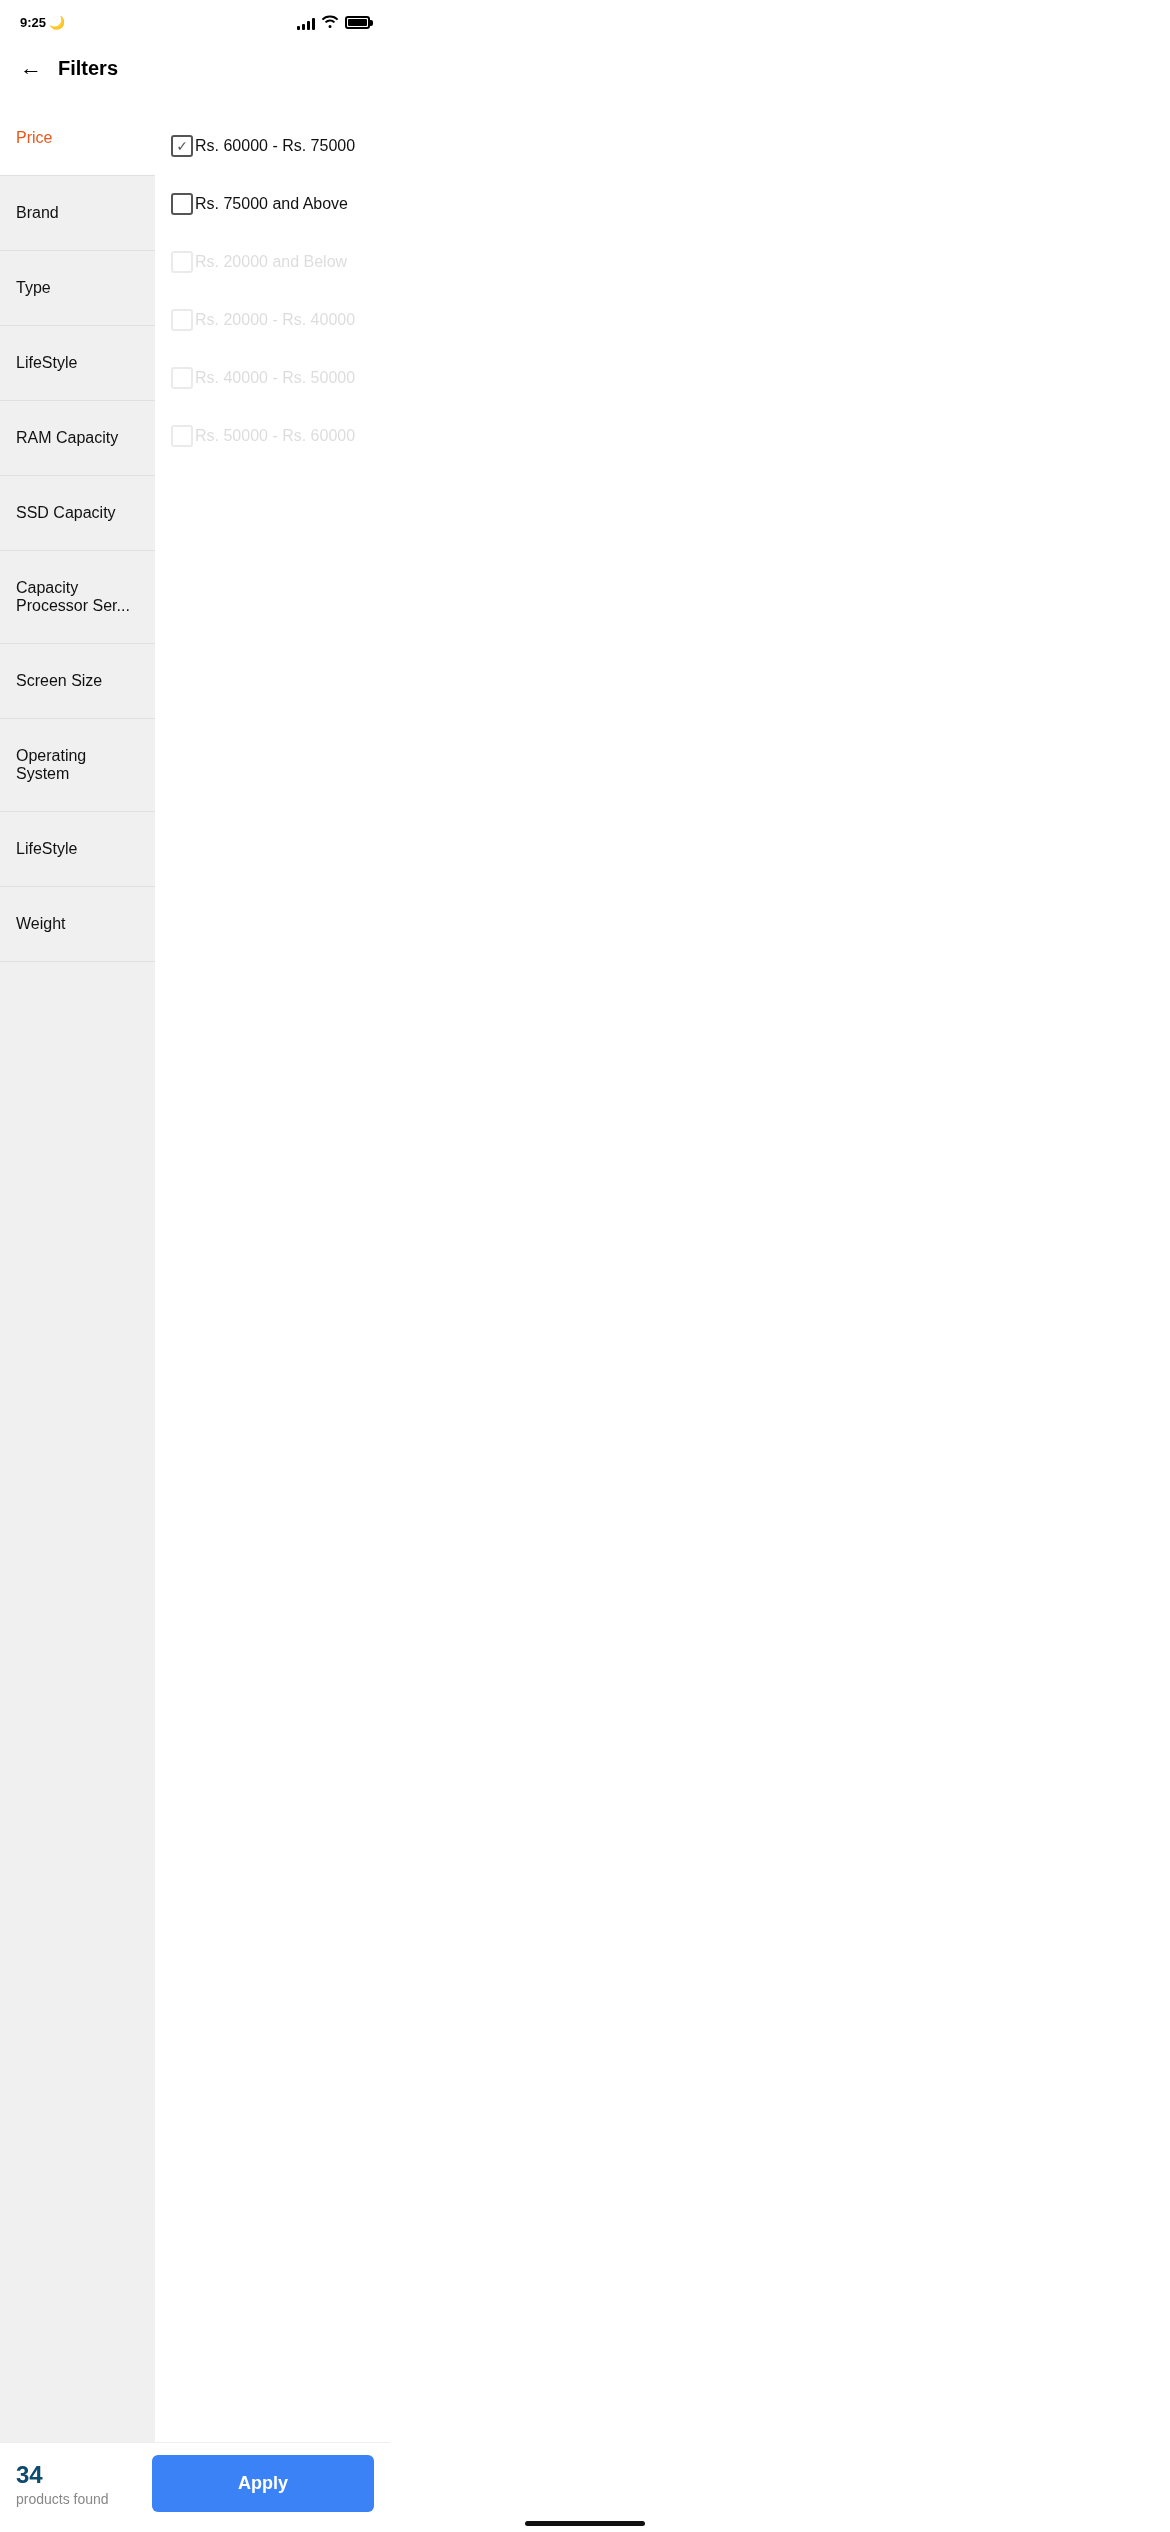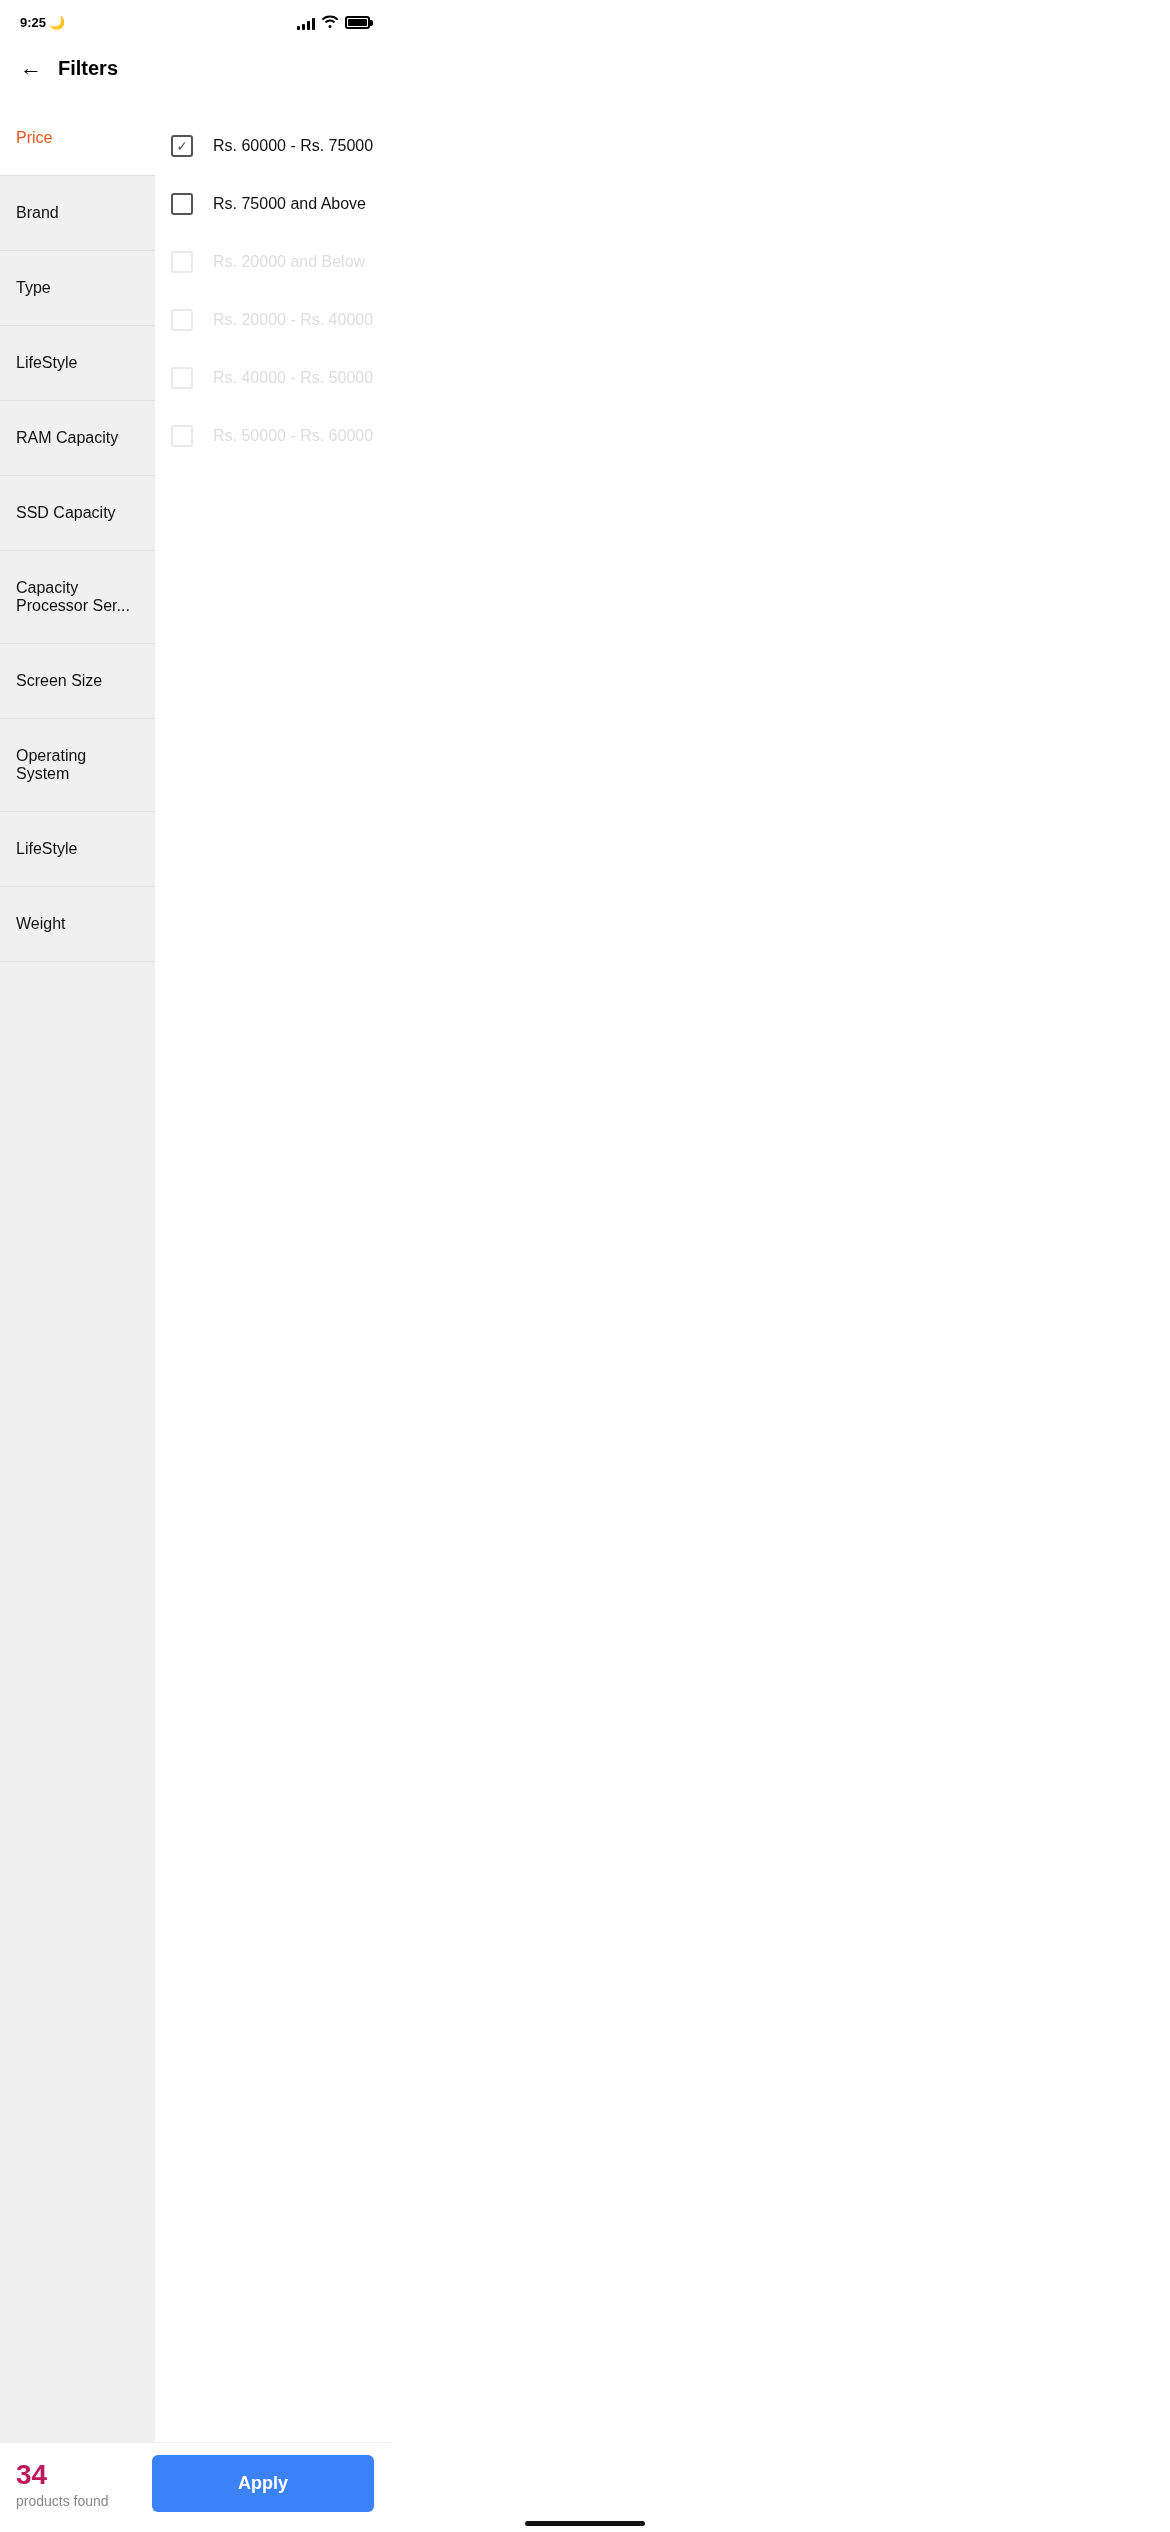--- a/index.html
+++ b/index.html
@@ -142,21 +142,21 @@
     .filter-options {
       flex: 1;
       background: #fff;
       overflow-y: auto;
       padding: 16px 16px;
     }
 
     .filter-option {
       display: flex;
       align-items: center;
-      gap: 20px;
+      gap: 2px;
       padding: 18px 0;
       cursor: pointer;
     }
 
     .filter-option.disabled {
       opacity: 0.4;
     }
 
     .checkbox {
       width: 22px;
@@ -205,23 +205,23 @@
       border-top: 1px solid #eee;
       padding: 12px 16px 20px;
       gap: 12px;
     }
 
     .products-found {
       flex: 1;
     }
 
     .products-count {
-      font-size: 28px;
+      font-size: 24px;
       font-weight: 700;
-      color: #be185d;
+      color: #0c4a6e;
     }
 
     .products-label {
       font-size: 14px;
       color: #888;
       margin-top: 2px;
     }
 
     .apply-btn {
       flex: 1.5;

